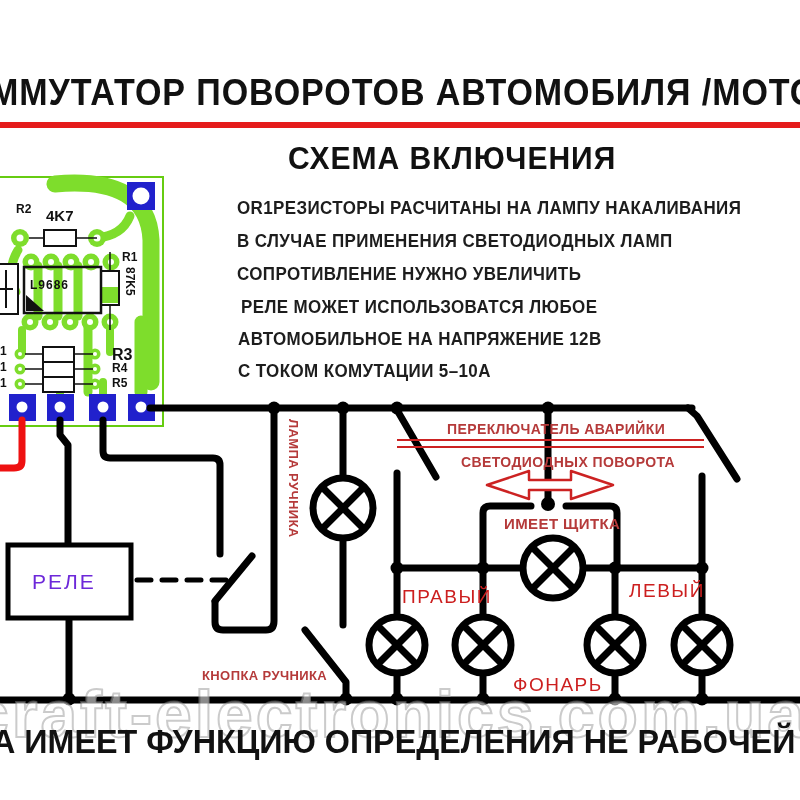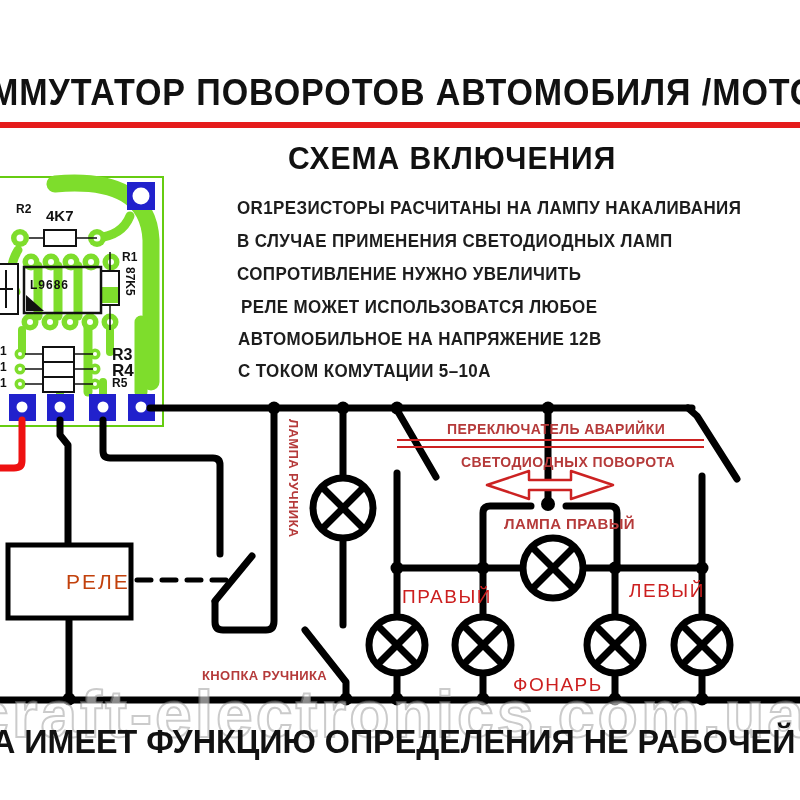--- a/index.html
+++ b/index.html
@@ -16,21 +16,21 @@
          transform:scaleX(.97);transform-origin:left top;}
   .note{font-size:17.5px;font-weight:700;color:#1d1d1d;letter-spacing:.4px;
         transform:scaleX(.97);transform-origin:left top;}
   
   .pcbtxt{color:#111;font-weight:bold;z-index:4;}
   .rot90{transform:rotate(90deg);transform-origin:0 0;}
   
   .rl{color:var(--label-red,#b53a3a);z-index:4;}
   .rl-thin{font-size:14px;font-weight:600;letter-spacing:.4px;}
   .rl-bold{font-size:19px;font-weight:400;letter-spacing:1.5px;color:var(--bright-red,#cc1f1f);}
-  .relay-label{font-size:21px;color:#c2410c;letter-spacing:2px;z-index:4;margin-left:34px;}
+  .relay-label{font-size:21px;color:#6d28d9;letter-spacing:2px;z-index:4;}
   
   .watermark{z-index:5;font-size:66px;font-weight:700;letter-spacing:3px;
      color:rgba(255,255,255,.30);
      -webkit-text-stroke:2px rgba(140,140,140,.45);
      text-shadow:1px 1px 0 rgba(255,255,255,.35);}
   svg{position:absolute;left:0;top:0;z-index:2;}
   .txt-layer{z-index:4;}
 </style>
 </head>
 <body>
@@ -252,28 +252,28 @@
 
     <div class="abs pcbtxt" style="left:16px;top:202px;font-size:12px">R2</div>
     <div class="abs pcbtxt" style="left:46px;top:207px;font-size:15px">4K7</div>
     <div class="abs pcbtxt" style="left:122px;top:250px;font-size:12px">R1</div>
     <div class="abs pcbtxt rot90" style="left:137px;top:267px;font-size:12px">87K5</div>
     <div class="abs pcbtxt" style="left:30px;top:278px;font-size:12px;letter-spacing:1px">L9686</div>
     <div class="abs pcbtxt" style="left:0px;top:344px;font-size:12px">1</div>
     <div class="abs pcbtxt" style="left:0px;top:360px;font-size:12px">1</div>
     <div class="abs pcbtxt" style="left:0px;top:376px;font-size:12px">1</div>
     <div class="abs pcbtxt" style="left:112px;top:346px;font-size:16px">R3</div>
-    <div class="abs pcbtxt" style="left:112px;top:361px;font-size:17px">R4</div>
+    <div class="abs pcbtxt" style="left:112px;top:361px;font-size:12px">R4</div>
     <div class="abs pcbtxt" style="left:112px;top:376px;font-size:12px">R5</div>
 
     <div class="abs relay-label" style="left:32px;top:570px">РЕЛЕ</div>
     <div class="abs rl rl-thin rot90" style="left:301px;top:419px;font-size:13px">ЛАМПА РУЧНИКА</div>
     <div class="abs rl rl-thin" style="left:447px;top:421px">ПЕРЕКЛЮЧАТЕЛЬ АВАРИЙКИ</div>
     <div class="abs rl rl-thin" style="left:461px;top:454px">СВЕТОДИОДНЫХ ПОВОРОТА</div>
-    <div class="abs rl rl-thin" style="left:504px;top:515px;font-size:15px">ЛАМПА ПРАВЫЙ</div>
+    <div class="abs rl rl-thin" style="left:504px;top:515px;font-size:15px">ИМЕЕТ ЩИТКА</div>
     <div class="abs rl rl-bold" style="left:402px;top:586px">ПРАВЫЙ</div>
     <div class="abs rl rl-bold" style="left:629px;top:580px">ЛЕВЫЙ</div>
     <div class="abs rl rl-bold" style="left:513px;top:674px">ФОНАРЬ</div>
     <div class="abs rl rl-thin" style="left:202px;top:668px;font-size:13px">КНОПКА РУЧНИКА</div>
   </div>
 
   <div class="abs watermark" style="left:-28px;top:676px">craft-electronics.com.ua</div>
 
   <div class="abs footer-text" style="left:-8px;top:722px">А ИМЕЕТ ФУНКЦИЮ ОПРЕДЕЛЕНИЯ НЕ РАБОЧЕЙ</div>
 

